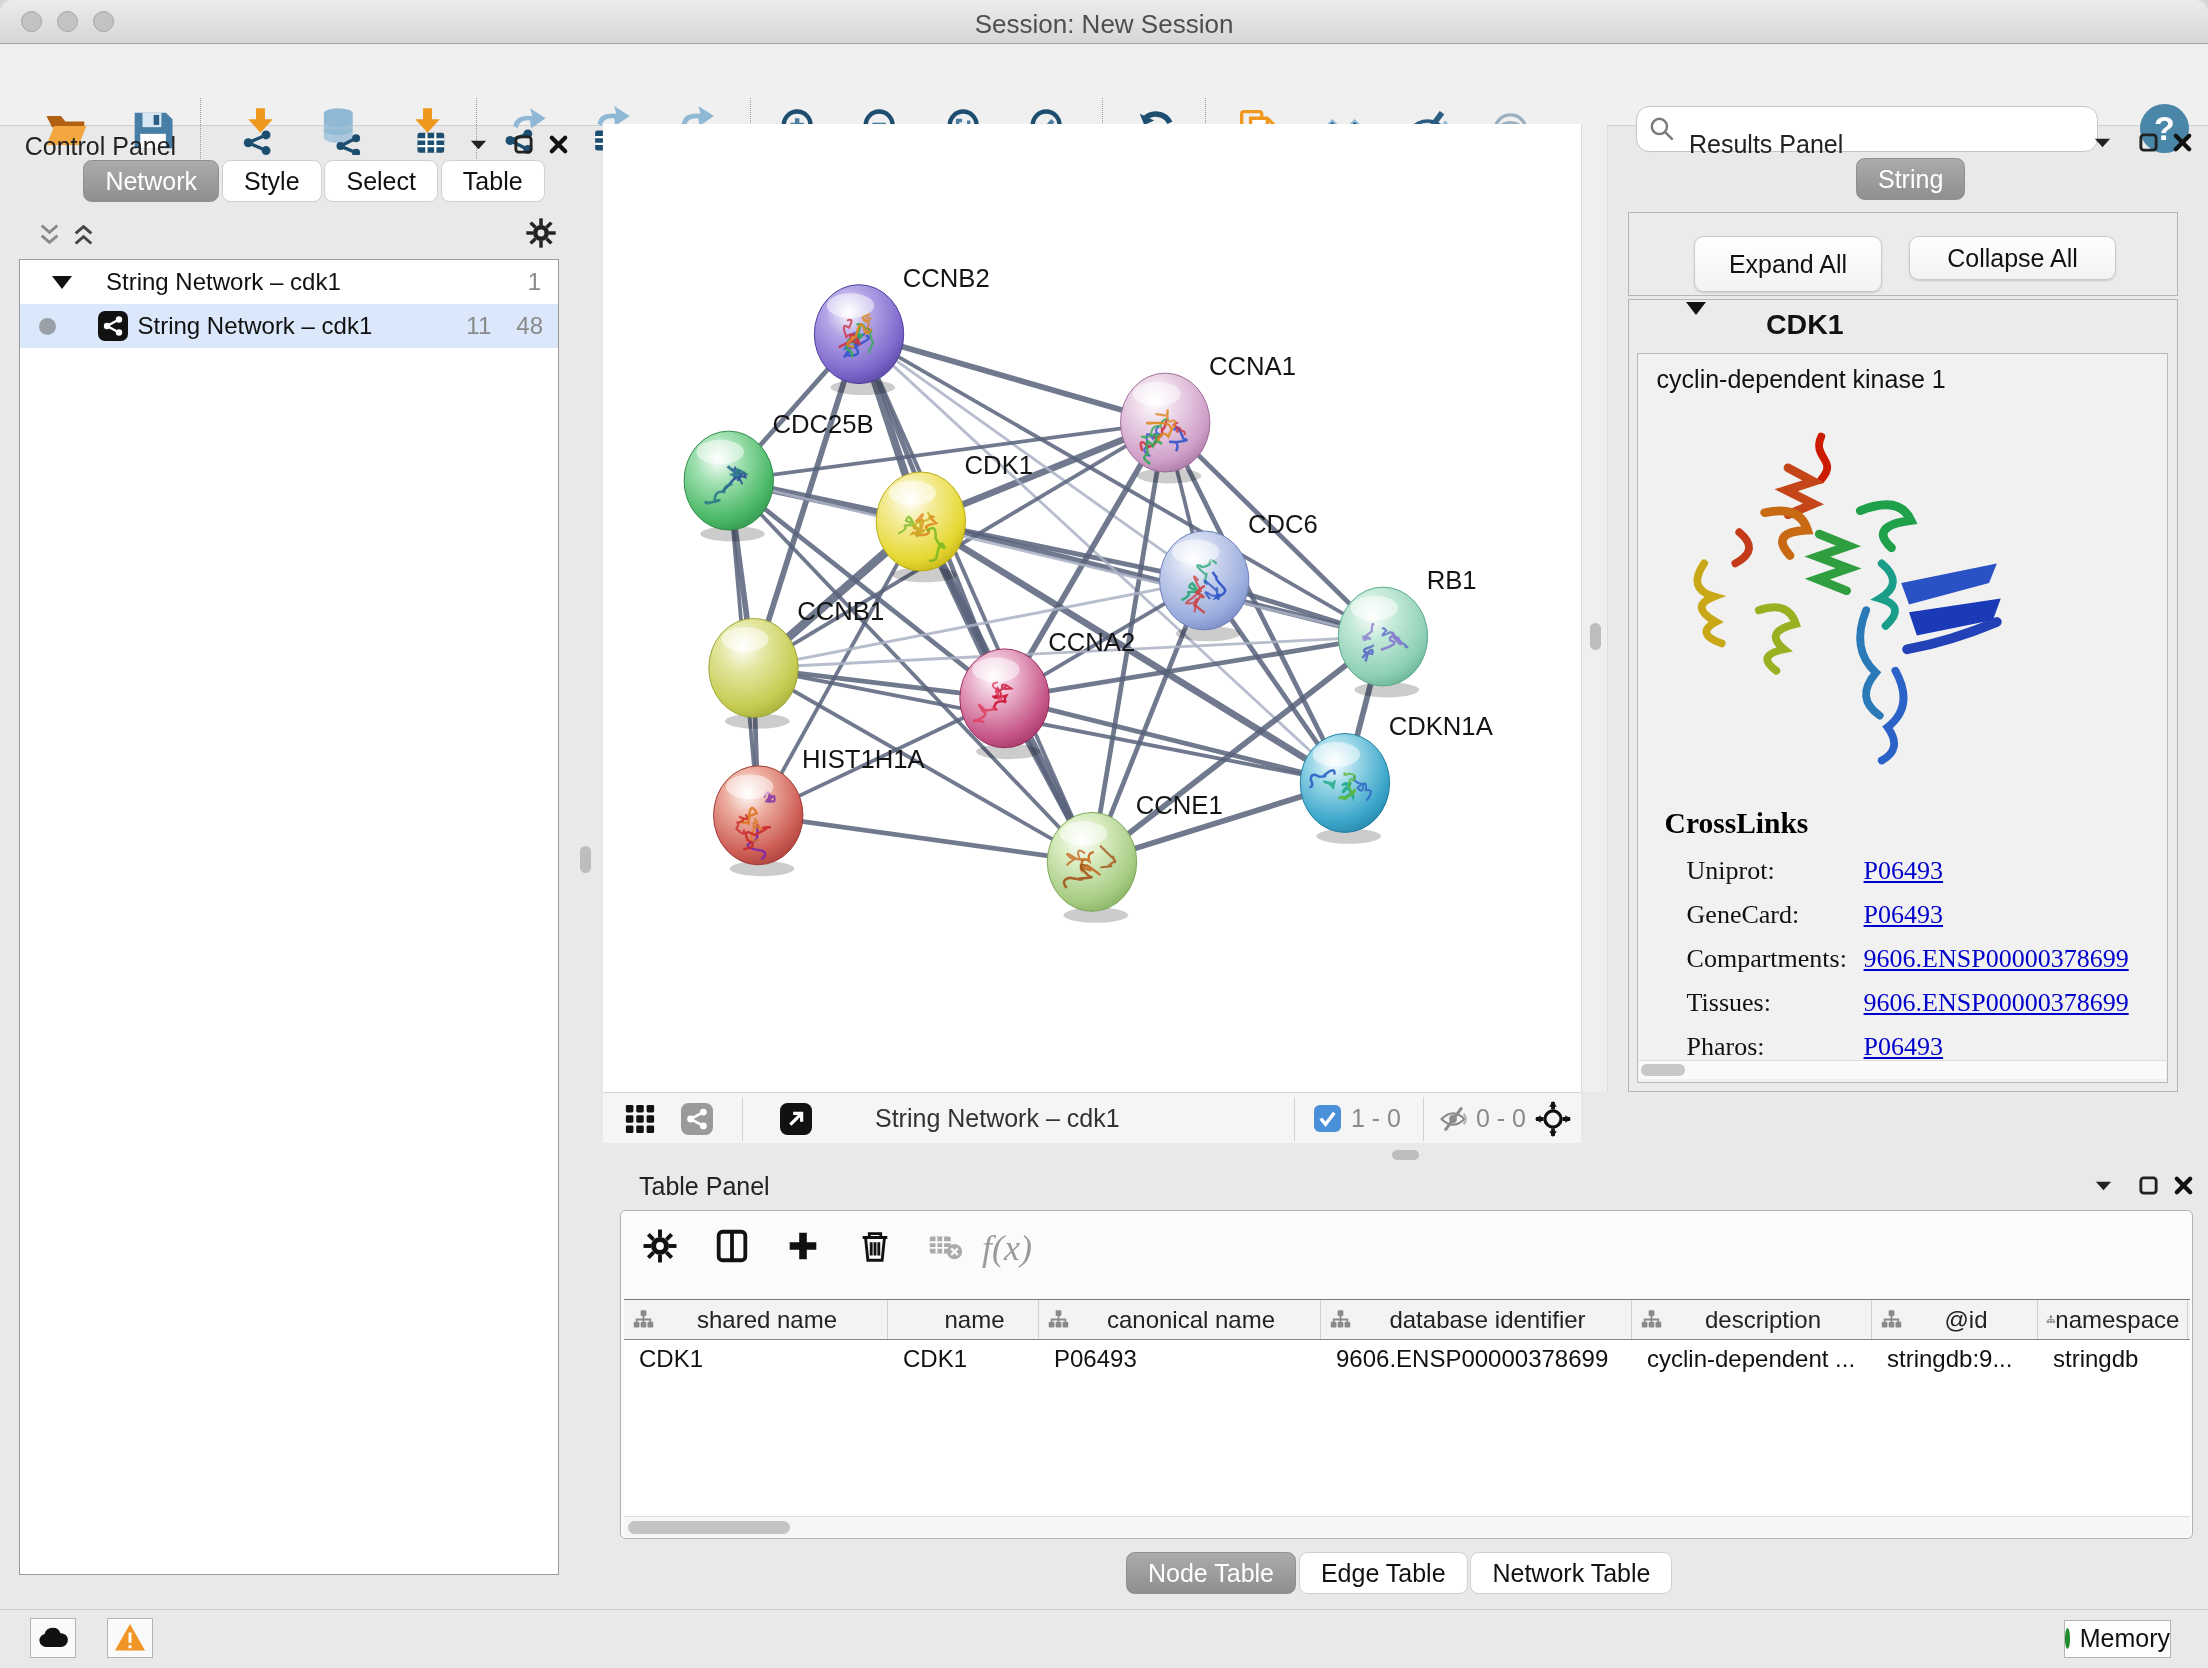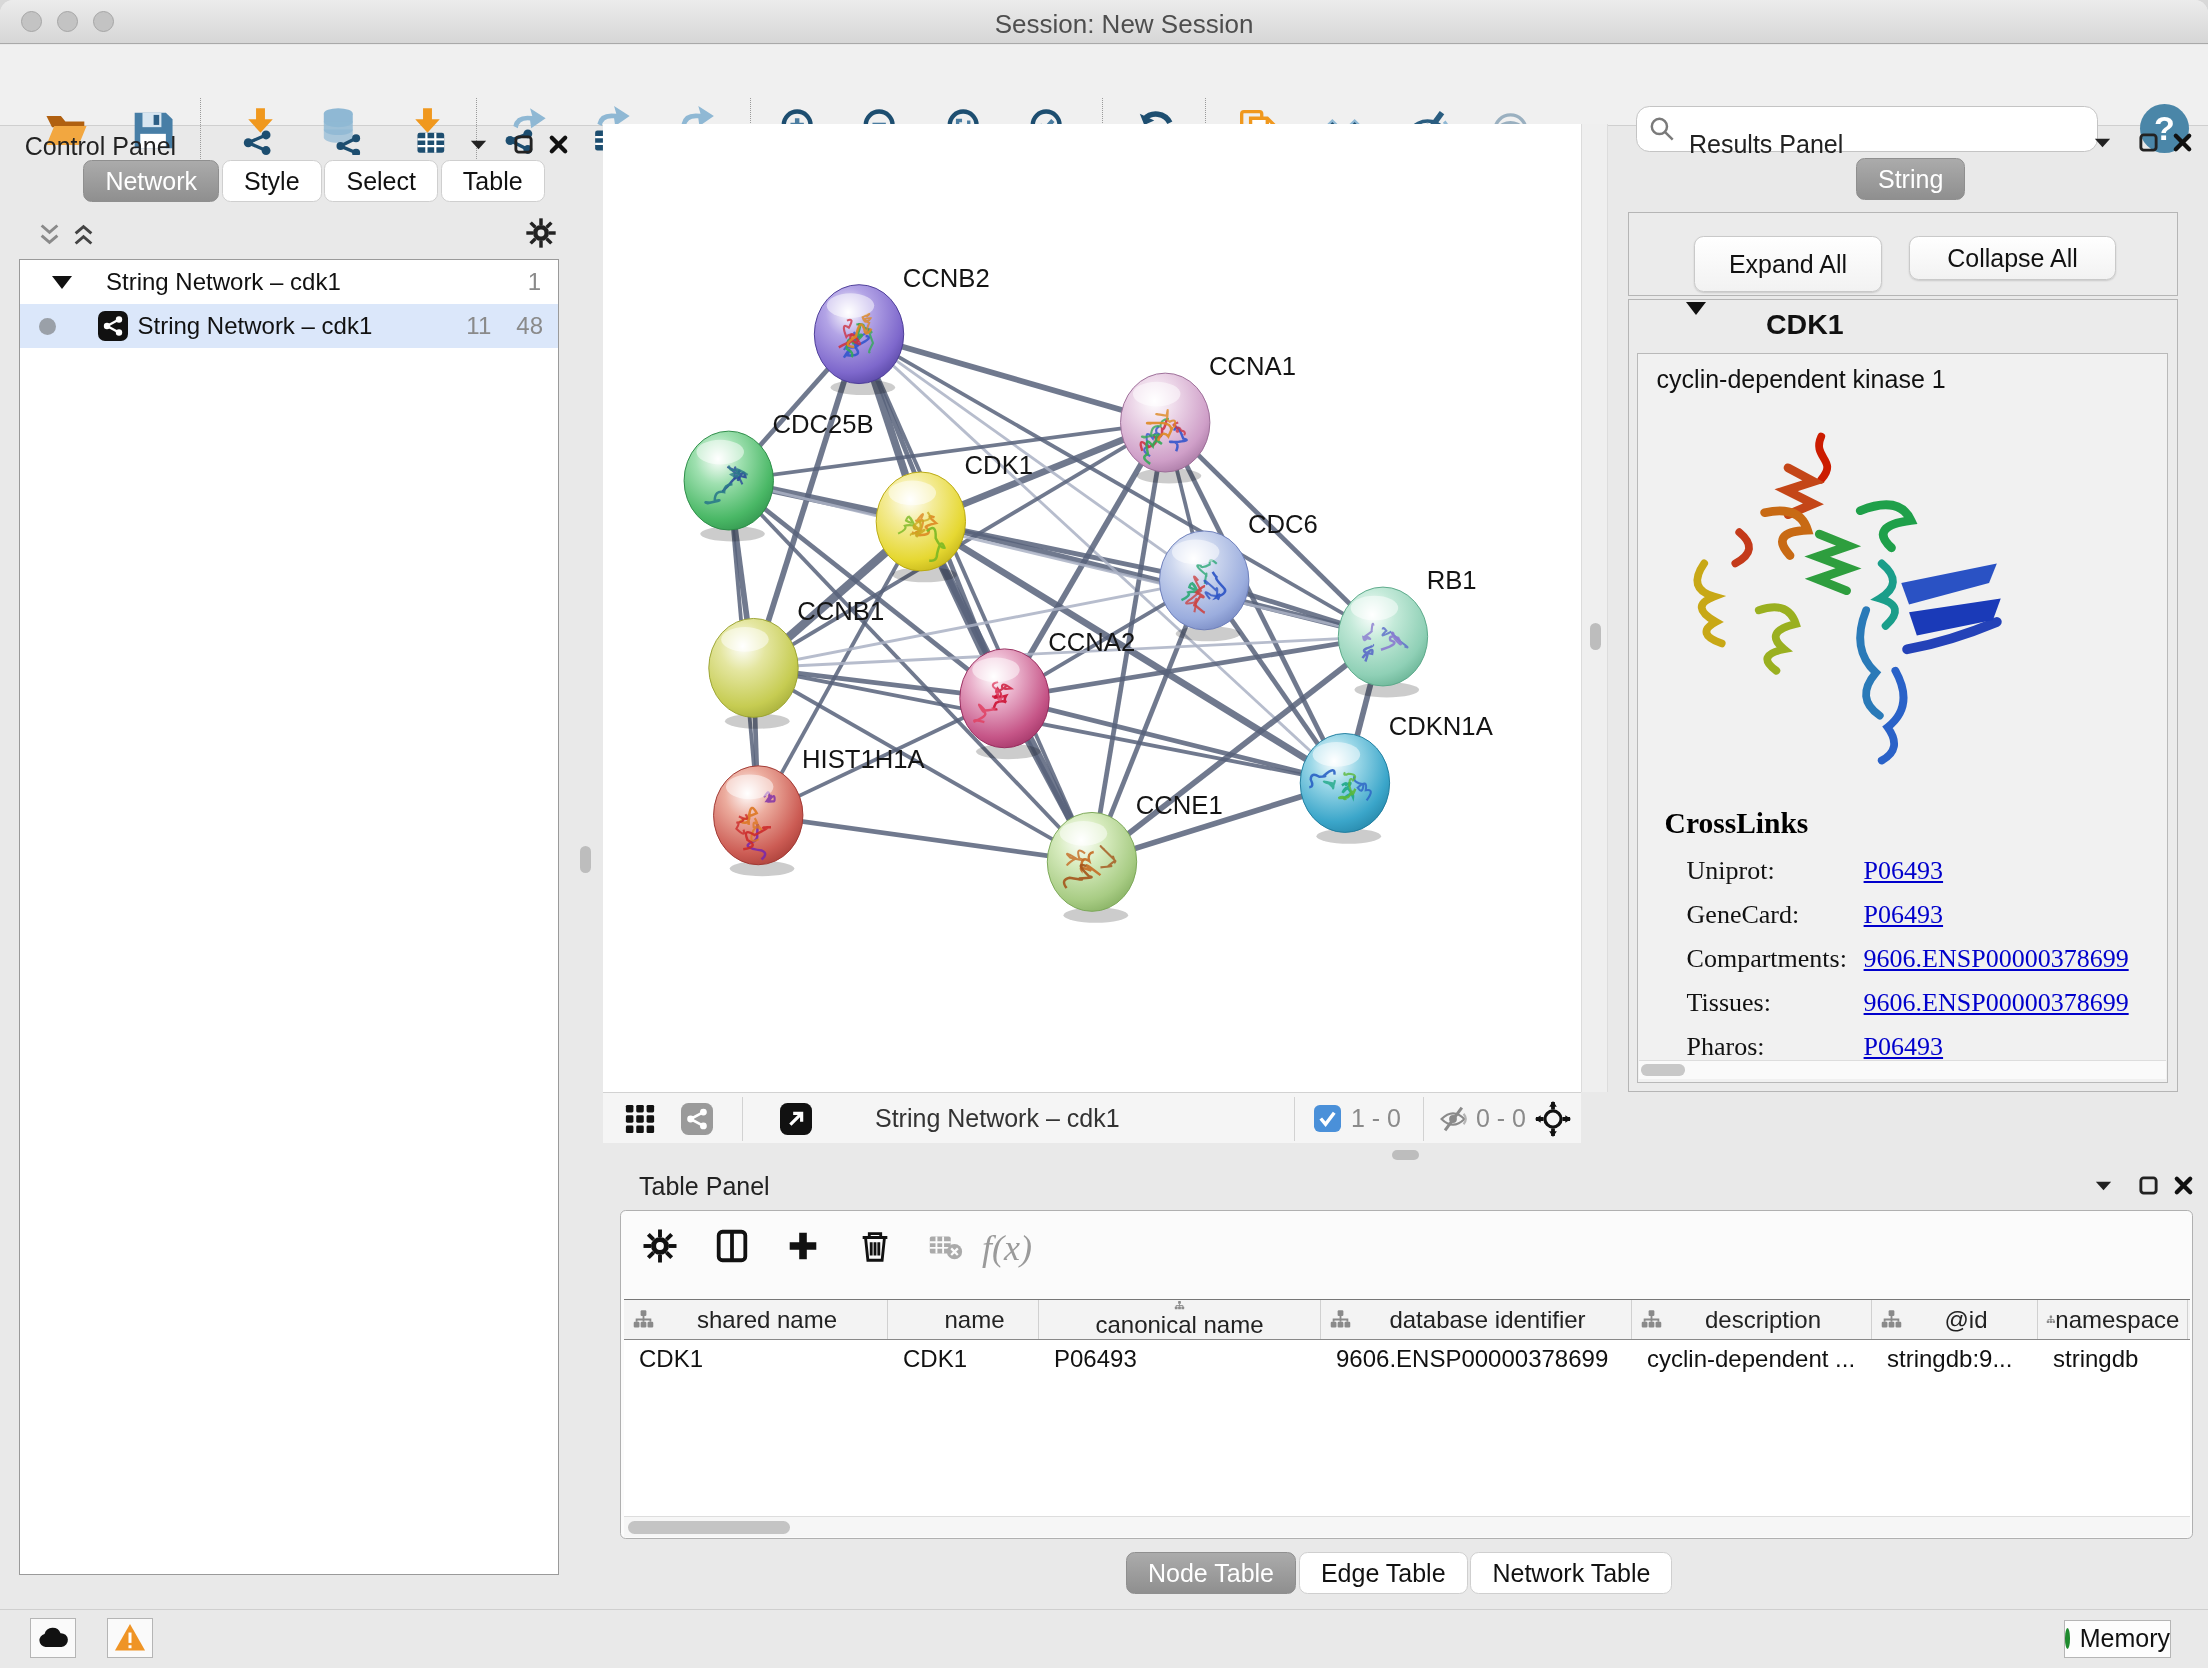--- a/index.html
+++ b/index.html
@@ -2,21 +2,21 @@
 <html style="font-size:15px"><head>
 <meta charset="utf-8">
 <style>
   html,body{margin:0;padding:0;background:#d8d8d8;}
   *{box-sizing:border-box;}
   .window{position:relative;width:2208px;height:1668px;background:#e9e9e9;
     font-family:"Liberation Sans",sans-serif;overflow:hidden;border-radius:13.3px 13.3px 0 0;}
   .abs{position:absolute;}
   
   .titlebar{left:0;top:0;width:2208px;height:44px;
-    background:linear-gradient(#ececec,#d6d6d6);border-bottom:1px solid #a9a9a9;padding-left:20px;}
+    background:linear-gradient(#ececec,#d6d6d6);border-bottom:1px solid #a9a9a9;}
   .tl{width:21px;height:21px;border-radius:50%;background:#c3c3c3;border:1px solid #a5a5a5;top:11.4px;}
   .wtitle{width:100%;text-align:center;top:8.6px;font-size:26px;color:#4e4e4e;}
   
   .toolbar{left:0;top:45px;width:2208px;height:81px;background:#f0f0f0;border-bottom:1px solid #cfcfcf;}
   .tbi{top:59px;width:53px;height:53px;display:flex;align-items:center;justify-content:center;cursor:default;}
   .tbi svg{width:49px;height:49px;}
   .tsep{top:53px;width:0;height:63px;border-left:1.9px dotted #9a9a9a;}
   .searchbox{top:61px;left:1636px;width:462px;height:46px;background:#fff;border:1.9px solid #c4c4c4;
     border-radius:13.3px;display:flex;align-items:center;padding:0 11.4px;}
   .searchbox input{border:none;outline:none;flex:1;font-size:24px;font-family:"Liberation Sans",sans-serif;background:transparent;}
@@ -787,21 +787,21 @@
               <rect x="13.5" y="12" width="5" height="5" rx="1"></rect>
             </g>
             <path d="M10 7v3M4 12v-2h12v2M10 10v2" stroke="#8a8a8a" stroke-width="1.6" fill="none"></path>
           </svg>
           <span class="lbl">shared name</span>
         </div>
         <div class="th" style="width: 151px;">
           <span style="width:23px"></span>
           <span class="lbl">name</span>
         </div>
-        <div class="th" style="width: 282px; flex-direction: column;">
+        <div class="th" style="width: 282px;">
           <svg viewBox="0 0 20 20" width="23" height="23">
             <g fill="#8a8a8a">
               <rect x="7.5" y="2" width="5" height="5" rx="1"></rect>
               <rect x="1.5" y="12" width="5" height="5" rx="1"></rect>
               <rect x="7.5" y="12" width="5" height="5" rx="1"></rect>
               <rect x="13.5" y="12" width="5" height="5" rx="1"></rect>
             </g>
             <path d="M10 7v3M4 12v-2h12v2M10 10v2" stroke="#8a8a8a" stroke-width="1.6" fill="none"></path>
           </svg>
           <span class="lbl">canonical name</span>

